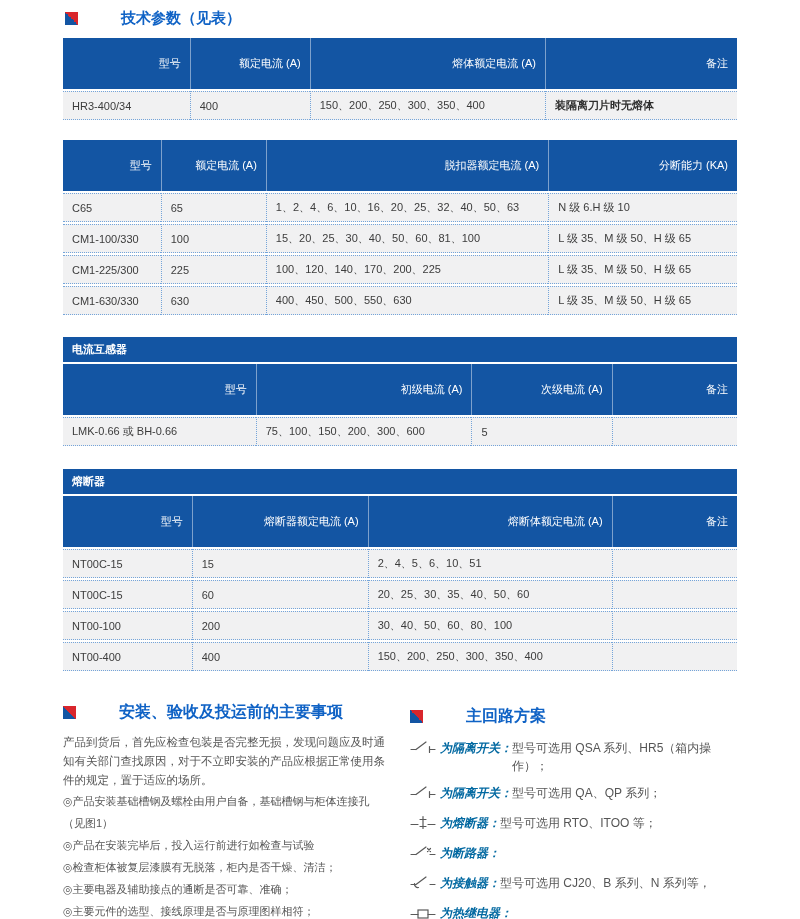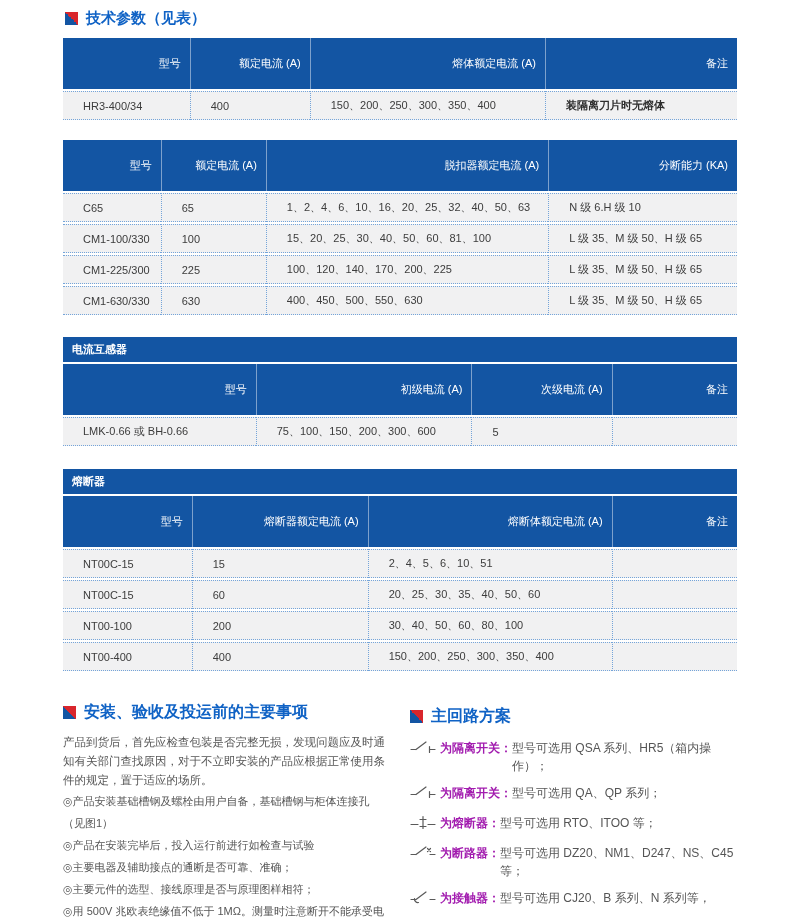--- a/index.html
+++ b/index.html
@@ -14,54 +14,54 @@
   *{box-sizing:border-box;}
   html,body{margin:0;padding:0;}
   body{
     width:800px;min-height:919px;background:#ffffff;
     font-family:"Liberation Sans","DejaVu Sans",sans-serif;
     color:var(--text);
   }
   .content{width:674px;margin:0 auto 0 63px;padding-top:7px;}
 
   
-  .sec-title{display:flex;align-items:center;font-size:16px;font-weight:bold;color:var(--title-blue);}
+  .sec-title{display:flex;align-items:center;font-size:16px;font-weight:bold;color:var(--title-blue);gap:35px;}
   .flag{width:13px;height:13px;margin-right:8px;flex:0 0 13px;
     background:linear-gradient(45deg,var(--blue) 0 50%,var(--red) 50% 100%);}
   .sec-title.top{margin:2px 0 8px 2px;font-size:15px;}
 
   
   .tblwrap{width:100%;}
   .tblwrap.m1{margin-top:16px;}
   .tblwrap.m2{margin-top:18px;}
   .tblwrap.m3{margin-top:19px;}
   table.tbl{width:100%;border-collapse:separate;border-spacing:0 2px;table-layout:fixed;
     font-size:11px;color:var(--text);}
   table.tbl tr.bar th{background:var(--blue);color:#fff;text-align:left;
     padding:5px 9px;font-weight:bold;font-size:11px;}
   table.tbl tr.hdr th{background:var(--blue);color:#fff;text-align:right;
     padding:18px 9px;font-weight:normal;font-size:11px;}
   table.tbl tr.hdr th + th{border-left:1px solid rgba(255,255,255,.45);}
-  table.tbl td{background:var(--rowbg);padding:6px 20px;
+  table.tbl td{background:var(--rowbg);padding:6px 9px;
     border-top:1px dotted var(--dot);border-bottom:1px dotted var(--dot);
     overflow:hidden;white-space:nowrap;}
   table.tbl td + td{border-left:1px dotted var(--dot);}
   table.tbl td.bold{font-weight:bold;color:#2e2e2e;}
 
   
   .bottom{display:flex;gap:20px;margin-top:29px;padding-bottom:20px;}
   .col{width:327px;flex:0 0 327px;}
   .col-left .sec-title{margin-bottom:10px;}
   .col-right .sec-title{margin:4px 0 12px 0;}
   .para{font-size:11.5px;line-height:19px;color:var(--soft);margin:0;}
   .bullet{font-size:11px;line-height:22px;color:var(--soft);}
   .citem{display:flex;align-items:flex-start;font-size:12px;line-height:18px;
     color:var(--soft);margin-bottom:9px;}
   .cicon{flex:0 0 30px;margin-top:1px;}
-  .clabel{font-weight:bold;color:#a21caf;white-space:nowrap;}
+  .clabel{font-weight:bold;color:#0369a1;white-space:nowrap;font-style:italic;}
 </style>
 </head>
 <body>
 
 <div class="content">
 
   <div class="sec-title top">
     <span class="flag"></span>
     <span>技术参数（见表）</span>
   </div>
@@ -217,20 +217,21 @@
 
     <div class="col col-left">
       <div class="sec-title">
         <span class="flag"></span>
         <span>安装、验收及投运前的主要事项</span>
       </div>
       <p class="para">产品到货后，首先应检查包装是否完整无损，发现问题应及时通知有关部门查找原因，对于不立即安装的产品应根据正常使用条件的规定，置于适应的场所。</p>
       <div id="bullet-list">
           <div class="bullet">◎产品安装基础槽钢及螺栓由用户自备，基础槽钢与柜体连接孔（见图1）</div>
           <div class="bullet">◎产品在安装完毕后，投入运行前进行如检查与试验</div>
+          <div class="bullet">◎检查柜体被复层漆膜有无脱落，柜内是否干燥、清洁；</div>
           <div class="bullet">◎主要电器及辅助接点的通断是否可靠、准确；</div>
           <div class="bullet">◎主要元件的选型、接线原理是否与原理图样相符；</div>
           <div class="bullet">◎用 500V 兆欧表绝缘值不低于 1MΩ。测量时注意断开不能承受电压及电子元件接线。</div>
         </div>
 
     </div>
 
     <div class="col col-right">
       <div class="sec-title">
         <span class="flag"></span>
@@ -264,21 +265,20 @@
             <span class="clabel">为熔断器：</span>
             <span>型号可选用 RTO、ITOO 等；</span>
           </div>
           <div class="citem">
             <span class="cicon"><svg width="26" height="15" viewBox="0 0 26 15">
                 <g stroke="#5a5a5a" stroke-width="1.2" fill="none" stroke-linecap="round">
                   <path d="M1 9.5h5M20 9.5h5M6 9.5L16 2M17.5 3.5l3 3M20.5 3.5l-3 3"></path>
                 </g>
               </svg></span>
             <span class="clabel">为断路器：</span>
-            <span>型号可选用 DZ20、NM1、D247、NS、C45 等；</span>
           </div>
           <div class="citem">
             <span class="cicon"><svg width="26" height="15" viewBox="0 0 26 15">
                 <g stroke="#5a5a5a" stroke-width="1.2" fill="none" stroke-linecap="round">
                   <path d="M1 9.5h5M20 9.5h5M6 9.5L16 2M8.5 12.5A3.5 3.5 0 0 1 4.5 8.5"></path>
                 </g>
               </svg></span>
             <span class="clabel">为接触器：</span>
             <span>型号可选用 CJ20、B 系列、N 系列等，</span>
           </div>

